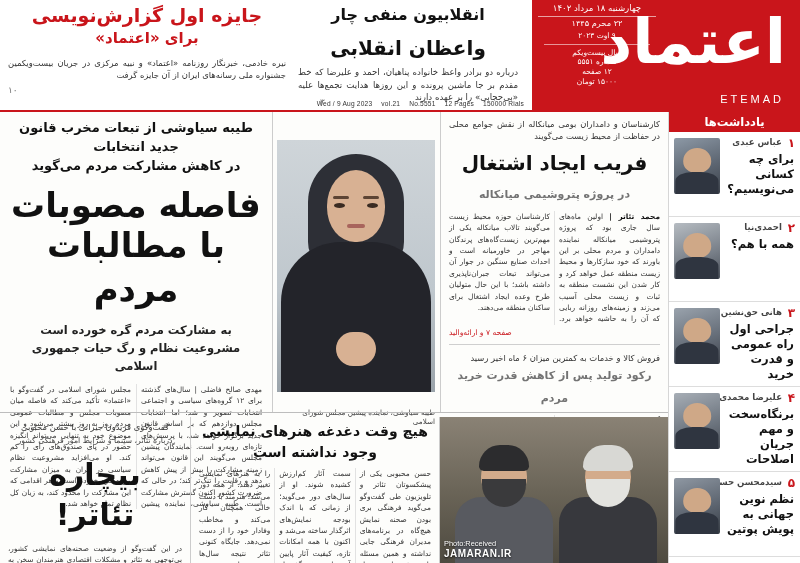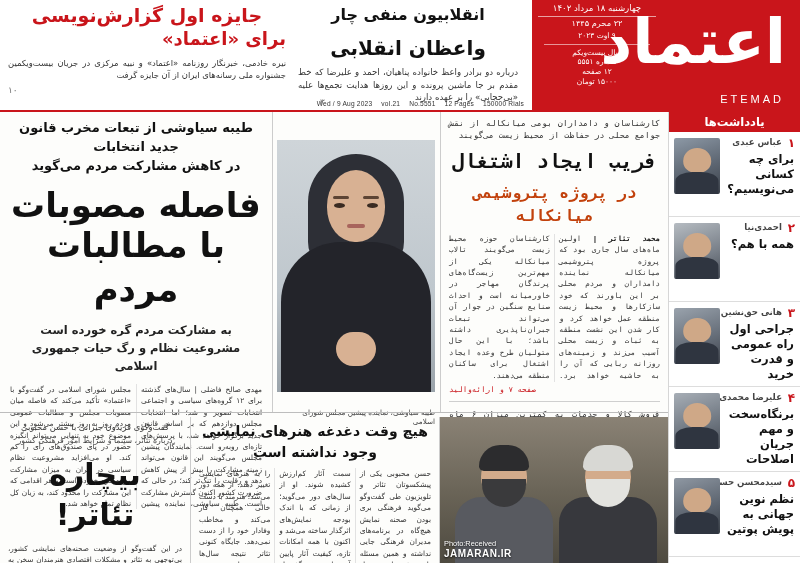--- a/index.html
+++ b/index.html
@@ -65,21 +65,21 @@
   }
 
   .mh-left {
     position: absolute; top: 3px; left: 8px; width: 278px;
     text-align: right; direction: rtl;
   }
   .mh-left .t1 {
     font-size: 19px; font-weight: bold; color: #c9151b; line-height: 25px; text-align: center;
   }
   .mh-left .t2 {
-    font-size: 18px; font-weight: bold; color: #c9151b; line-height: 21px; 
+    font-size: 15px; font-weight: bold; color: #c9151b; line-height: 21px; text-align: center;
   }
   .mh-left .sub {
     font-size: 8.4px; color: #333; line-height: 12.4px; margin-top: 8px; text-align: justify;
   }
   .mh-left .pgnum { font-size: 9px; color: #777; text-align: left; margin-top: 3px; }
 
   .mh-meta {
     position: absolute; bottom: 3px; right: 276px;
     font-family: "Liberation Sans", sans-serif;
     font-size: 6.6px; color: #333; letter-spacing: .2px;
@@ -136,31 +136,31 @@
   .sb-photo.p5 { background: linear-gradient(160deg,#8f98a3 0%,#5a626d 60%,#383e46 100%); }
 
   
   .main {
     position: absolute; top: 112px; right: 132px; width: 668px; height: 451px;
   }
 
   
   .col-right {
     position: absolute; top: 0; right: 0; width: 228px; height: 300px;
-    border-left: 1px solid #ccc; padding: 6px 8px 0 8px; direction: rtl; font-family: Liberation Mono, monospace;
+    border-left: 1px solid #ccc; padding: 6px 8px 0 8px; direction: rtl;
   }
   .kicker {
     font-size: 8.4px; color: #333; line-height: 12.4px; text-align: justify;
   }
   .hl-lg {
     font-size: 20px; font-weight: bold; color: #111; line-height: 28px; text-align: center;
     margin: 6px 0 6px;
   }
   .hl-md {
-    font-size: 16px; font-weight: bold; color: #c2410c; line-height: 23px; text-align: center;
+    font-size: 11px; font-weight: bold; color: #737373; line-height: 23px; text-align: center;
   }
   .body-2col {
     column-count: 2; column-gap: 9px; column-rule: 1px solid #e2e2e2;
     font-size: 7.4px; color: #333; line-height: 11.4px; text-align: justify;
     margin-top: 5px;
   }
   .byline { font-weight: bold; color: #111; }
   .pgref { color: #c9151b; font-size: 7.6px; text-align: left; margin-top: 3px; }
   .hr-thin { height: 1px; background: #cfcfcf; margin: 7px 0; }
 

